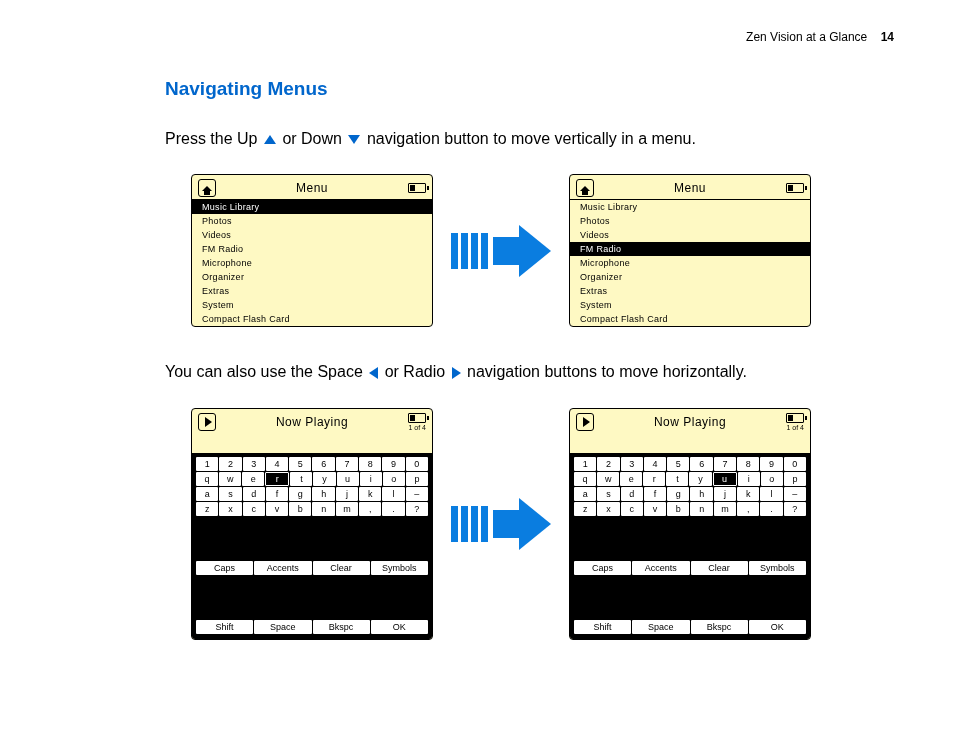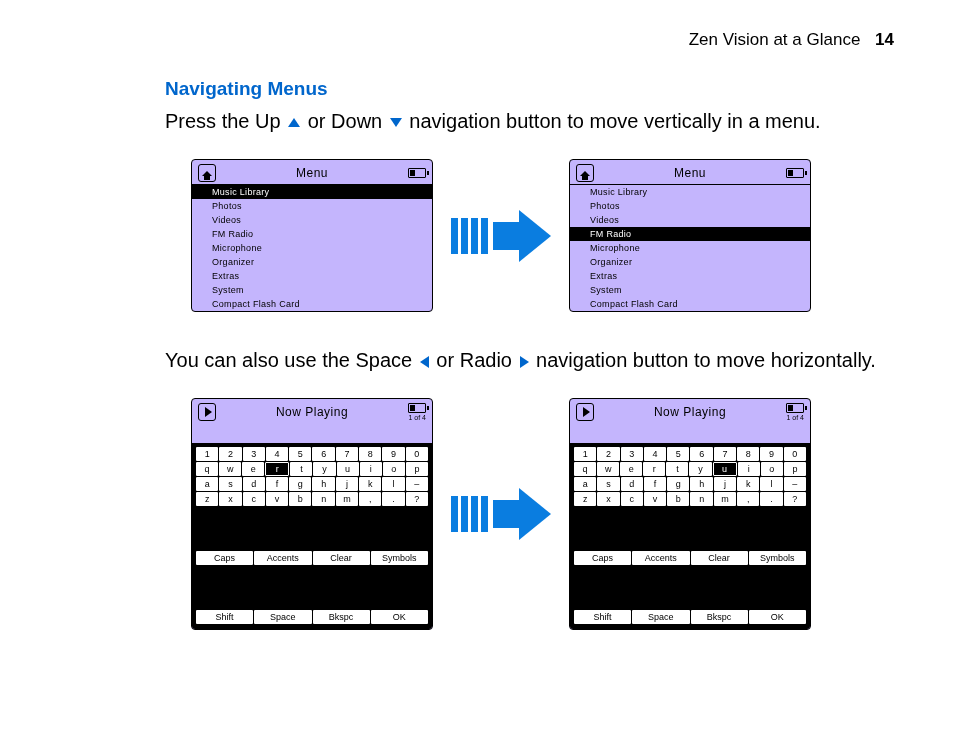--- a/index.html
+++ b/index.html
@@ -10,37 +10,37 @@
     background: #fff;
     width: 954px;
     height: 739px;
     position: relative;
     color: #000;
   }
   .page-header {
     position: absolute;
     top: 30px;
     right: 60px;
-    font-size: 17px;
+    font-size: 12px;
   }
   .page-header .num { font-weight: bold; margin-left: 10px; }
   .content {
     position: absolute;
     top: 78px;
     left: 165px;
     right: 60px;
   }
   h2 {
     color: #0066cc;
     font-size: 19px;
     font-weight: bold;
-    margin: 0 0 7px 0;
+    margin: 0 0 28px 0;
   }
   .body-text {
-    font-size: 20px;
+    font-size: 16px;
     margin: 0 0 24px 0;
     line-height: 1.4;
   }
   .tri-up {
     display: inline-block;
     width: 0; height: 0;
     border-left: 6px solid transparent;
     border-right: 6px solid transparent;
     border-bottom: 9px solid #0066cc;
     vertical-align: middle;
@@ -77,21 +77,21 @@
     display: flex;
     align-items: center;
     gap: 0;
     margin-bottom: 34px;
     margin-left: 26px;
   }
   .screen {
     width: 242px;
     border: 1.5px solid #000;
     border-radius: 4px;
-    background: #c4b5fd;
+    background: #fef9c3;
     font-family: "Trebuchet MS", Arial, sans-serif;
     overflow: hidden;
   }
   .screen-header {
     display: flex;
     align-items: center;
     justify-content: space-between;
     padding: 4px 6px 2px 6px;
   }
   .screen-title {
@@ -152,21 +152,21 @@
     width: 5px; height: 6px;
     background: #000;
   }
   .header-right { display:flex; flex-direction:column; align-items:flex-end; gap:1px; }
   .pager { font-size: 7px; }
   .menu-list {
     border-top: 1px solid #000;
   }
   .menu-item {
     font-size: 9px;
-    padding: 2px 20px;
+    padding: 2px 10px;
     letter-spacing: 0.3px;
   }
   .menu-item.selected {
     background: #000;
     color: #fff;
   }
   .arrow-block {
     display: flex;
     align-items: center;
     margin: 0 18px;
@@ -291,21 +291,21 @@
           <div class="menu-item">Compact Flash Card</div>
         </div>
     </div>
   </div>
 
   <p class="body-text">
     <span>You can also use the Space </span>
     <span class="tri-left"></span>
     <span> or Radio </span>
     <span class="tri-right"></span>
-    <span> navigation button to move horizontally.</span>
+    <span> navigation buttons to move horizontally.</span>
   </p>
 
   <div class="row">
     <div class="screen">
       <div class="screen-header">
         <div class="play-icon-box">
             <div class="play-shape"></div>
           </div>
         <div class="screen-title">Now Playing</div>
         <div class="header-right">

